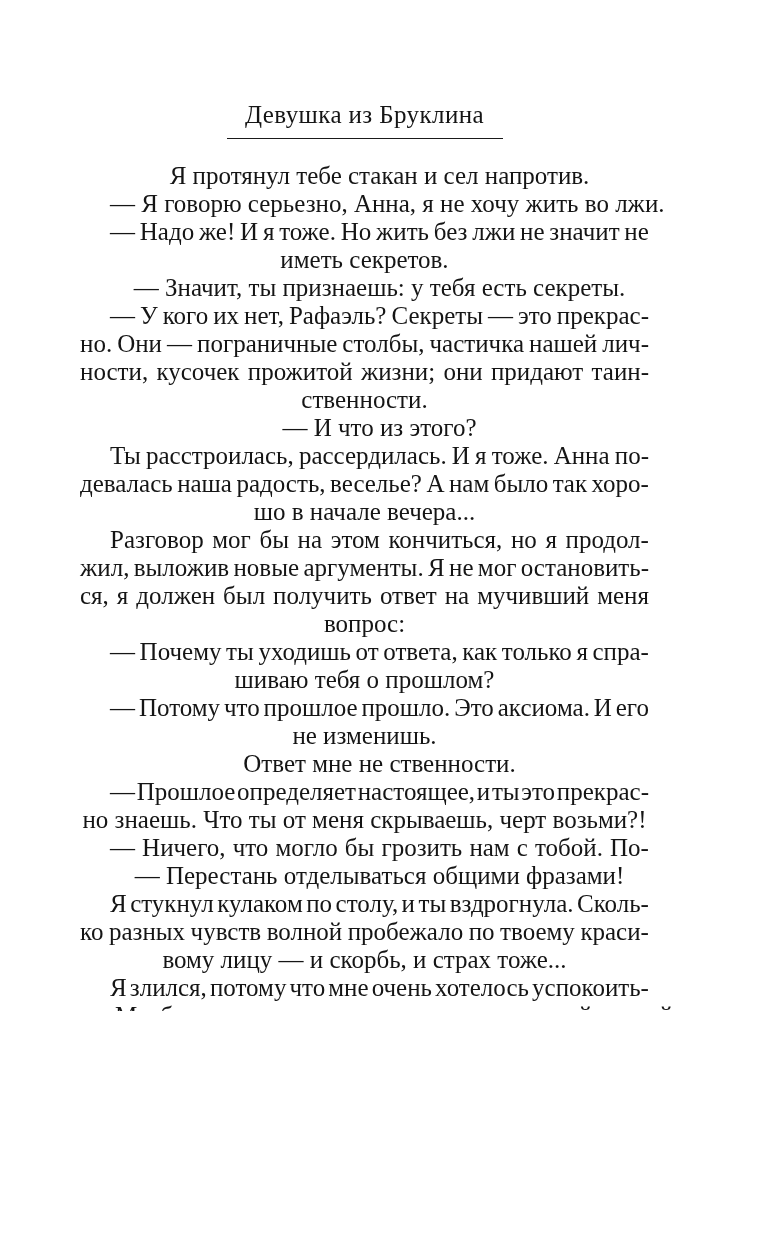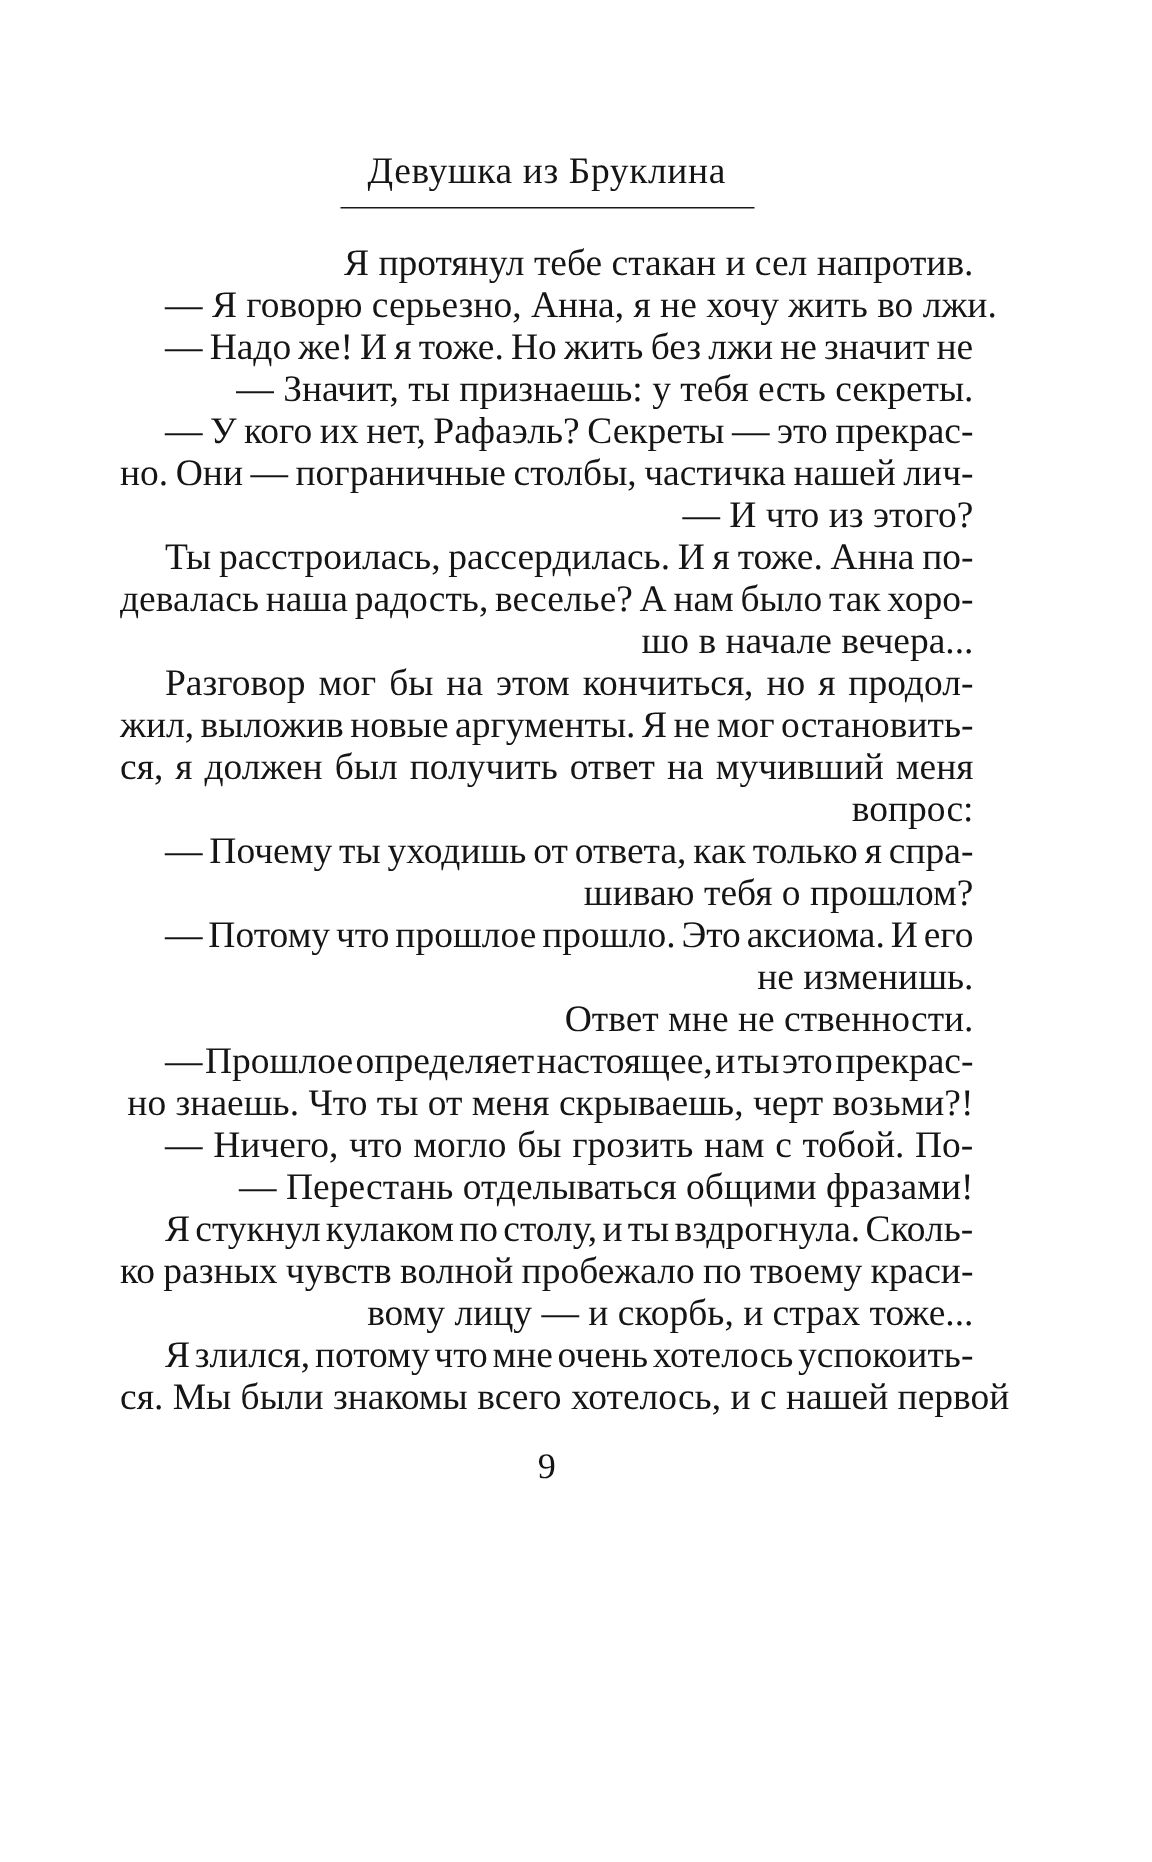--- a/index.html
+++ b/index.html
@@ -47,21 +47,21 @@
   }
   .line.justified {
     display: flex;
     justify-content: space-between;
   }
   .line.first {
     padding-left: 30px;
   }
   .line.last {
     white-space: nowrap;
-    text-align: right;
+    text-align: center;
   }
   .line span { white-space: nowrap; }
   .line i, .line .em {
     font-style: italic;
   }
   .page-number {
     margin-top: 18px;
     text-align: center;
     font-size: 24px;
     line-height: 28px;
@@ -90,20 +90,21 @@
             <span>я</span>
             <span>тоже.</span>
             <span>Но</span>
             <span>жить</span>
             <span>без</span>
             <span>лжи</span>
             <span>не</span>
             <span>значит</span>
             <span>не</span>
           </div>
+          <div class="line last">иметь секретов.</div>
         </div>
         <div class="paragraph">
           <div class="line last first">— Значит, ты признаешь: у тебя есть секреты.</div>
         </div>
         <div class="paragraph">
           <div class="line justified first">
             <span>—</span>
             <span>У</span>
             <span>кого</span>
             <span>их</span>
@@ -117,20 +118,30 @@
           <div class="line justified">
             <span>но.</span>
             <span>Они</span>
             <span>—</span>
             <span>пограничные</span>
             <span>столбы,</span>
             <span>частичка</span>
             <span>нашей</span>
             <span>лич-</span>
           </div>
+          <div class="line justified">
+            <span>ности,</span>
+            <span>кусочек</span>
+            <span>прожитой</span>
+            <span>жизни;</span>
+            <span>они</span>
+            <span>придают</span>
+            <span>таин-</span>
+          </div>
+          <div class="line last">ственности.</div>
         </div>
         <div class="paragraph">
           <div class="line last first">— И что из этого?</div>
         </div>
         <div class="paragraph">
           <div class="line justified first">
             <span>Ты</span>
             <span>расстроилась,</span>
             <span>рассердилась.</span>
             <span>И</span>

